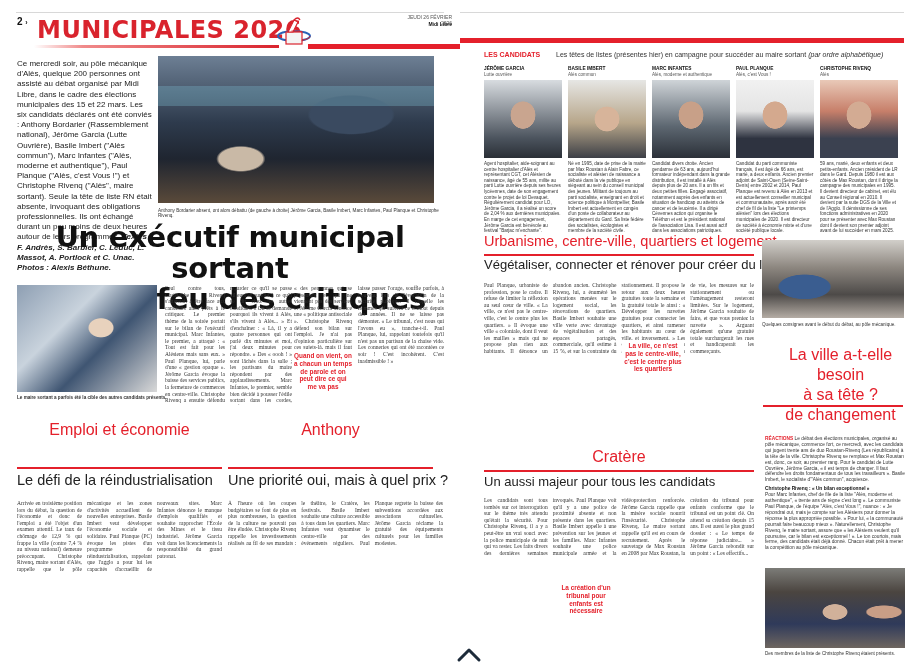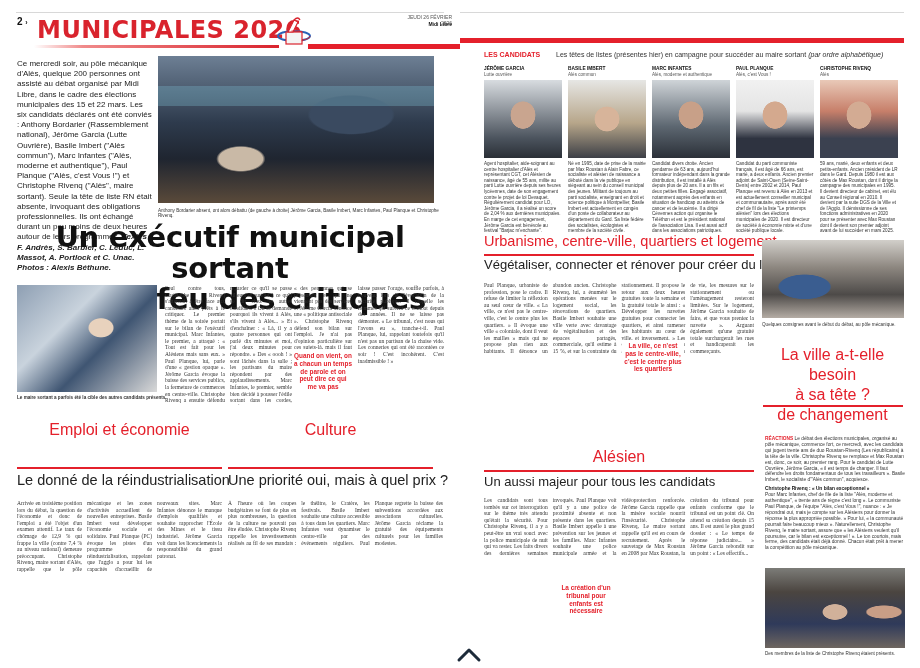--- a/index.html
+++ b/index.html
@@ -51,21 +51,21 @@
   
   .candidats-label { position: absolute; top: 51px; left: 24px; font-size: 7px; font-weight: 900; color: #e4202b; }
   .candidats-desc { position: absolute; top: 51px; left: 96px; font-size: 7px; color: #333; }
   .candidats-desc i { font-style: italic; }
   .cand { position: absolute; top: 66px; width: 78px; }
   .cand-name { font-size: 4.8px; font-weight: bold; color: #111; }
   .cand-party { font-size: 4.6px; color: #555; margin-top: 1px; }
   .cand-photo { width: 78px; height: 78px; margin-top: 3px; }
   .cand-bio { font-size: 4.6px; line-height: 5.6px; color: #333; margin-top: 3px; height: 82px; overflow: hidden; }
 
-  .big-question { position: absolute; top: 345px; left: 300px; width: 145px; text-align: center; color: #e4202b; font-size: 16px; line-height: 20px; }
+  .big-question { position: absolute; top: 345px; left: 308px; width: 145px; text-align: center; color: #e4202b; font-size: 16px; line-height: 20px; }
   .q-rule { position: absolute; top: 405px; left: 303px; width: 140px; height: 1.5px; background: #e4202b; }
   .reactions-title { position: absolute; top: 410px; left: 305px; font-size: 11px; line-height: 12px; color: #222; }
   .reactions-body { position: absolute; top: 436px; left: 305px; width: 140px; font-size: 4.8px; line-height: 5.9px; color: #333; }
   .reactions-body b.red { color: #e4202b; font-weight: 900; }
 
   .scroll-up { position: absolute; top: 645px; left: 455px; width: 28px; height: 18px; cursor: pointer; }
 </style>
 </head>
 <body>
 
@@ -107,24 +107,24 @@
   <div class="caption caption-mayor">Le maire sortant a parfois été la cible des autres candidats présents.</div>
 
   <div class="body-cols" style="top:285px;left:165px;width:60px;height:120px;">Seul contre tous, Christophe Rivenq s'attendait à être face aux candidats ainsi prêts à le critiquer. Le premier thème de la soirée portait sur le bilan de l'exécutif municipal. Marc Infantes, le premier, a attaqué : « Tout est fait pour les Alésiens mais sans eux. » Paul Planque, lui, parle d'une « gestion opaque ». Jérôme Garcia évoque la baisse des services publics, la fermeture de commerces en centre-ville. Christophe Rivenq a ensuite défendu son bilan... lui-même : « Je ne pensais pas parler autant... » Christophe Rivenq encaisse les coups de la critique visant l'exécutif municipal. Il invite alors à</div>
   <div class="body-cols" style="top:285px;left:230px;width:62px;height:120px;">regarder ce qu'il se passe ailleurs et surtout à ce qu'il se dit chez les autres candidats. « On se demande pourquoi ils vivent à Alès, s'ils vivent à Alès... » Et d'enchaîner : « Là, il y a quatre personnes qui ont parlé dix minutes et moi, j'ai deux minutes pour répondre. » Des « oooh ! » sont lâchés dans la salle ; les partisans du maire répondent par des applaudissements. Marc Infantes, le premier, semble bien décidé à pousser l'édile sortant dans les cordes, profitant de sa moindre réaction pour dégainer. « Je ne pensais pas que ça allait déjà dégénérer, s'amuse Basile Imbert. Quand on vient, on a chacun un temps de parole et on peut dire ce qui me un bilan qu'il juge positif, maîtrise ses sujets qu'il motive d'arguments et de données, refuse parfois de répondre à des attaques, mais ne s'interdit pas de pointer</div>
   <div class="quote-red" style="top:352px;left:294px;width:58px;">Quand on vient, on a chacun un temps de parole et on peut dire ce qui me va pas</div>
   <div class="body-cols" style="top:285px;left:294px;width:58px;height:64px;">« des personnes qui se présentent et qui ne viennent pas des services ». Jérôme Garcia dénonce une « politique antisociale ». Christophe Rivenq défend son bilan sur l'emploi. Je n'ai pas d'opinion particulière sur ces sujets-là, mais il faut reconnaître qu'Alès a avancé. Basile Imbert, lui, s'interroge sur la sincérité du débat... Jérôme Garcia relance le débat sur la pique lancée lors d'une mobilisation pour qu'Alès obtienne son tribunal pour enfants. « On vous a attendu pour manifester... » Christophe Rivenq prend sur lui,</div>
   <div class="body-cols" style="top:285px;left:358px;width:86px;height:120px;">laisse passer l'orage, souffle parfois, à nouveau lors de l'évocation de la sécurité publique. Il rappelle les hommes qui suivent ce combat depuis des années. Il ne se laisse pas démonter. « Le tribunal, c'est nous qui l'avons eu », tranche-t-il. Paul Planque, lui, rappelant toutefois qu'il n'est pas un partisan de la chaise vide. Les conneries qui ont été racontées ce soir ! C'est incohérent. C'est inadmissible ! »</div>
 
   <div class="subsection-title" style="top:421px;left:17px;width:205px;">Emploi et économie</div>
   <div class="subsection-rule" style="top:467px;left:17px;width:205px;"></div>
-  <div class="subsection-sub" style="top:472px;left:17px;">Le donné de la réindustrialisation</div>
+  <div class="subsection-sub" style="top:472px;left:17px;">Le défi de la réindustrialisation</div>
   <div class="body-cols" style="top:500px;left:17px;width:205px;height:168px;column-count:3;column-gap:5px;">Arrivée en troisième position lors du débat, la question de l'économie et donc de l'emploi a été l'objet d'un examen attentif. Le taux de chômage de 12,9 % qui frappe la ville (contre 7,4 % au niveau national) demeure préoccupant. Christophe Rivenq, maire sortant d'Alès, rappelle que le pôle mécanique et les zones d'activités accueillent de nouvelles entreprises. Basile Imbert veut développer l'économie sociale et solidaire. Paul Planque (PC) évoque les pistes d'un programme de réindustrialisation, rappelant que l'agglo a pour lui les capacités d'accueillir de nouveaux sites. Marc Infantes dénonce le manque d'emplois qualifiés et souhaite rapprocher l'École des Mines et le tissu industriel. Jérôme Garcia voit dans les licenciements la responsabilité du grand patronat.</div>
 
-  <div class="subsection-title" style="top:421px;left:228px;width:205px;">Culture</div>
+  <div class="subsection-title" style="top:421px;left:228px;width:205px;">Anthony</div>
   <div class="subsection-rule" style="top:467px;left:228px;width:205px;"></div>
   <div class="subsection-sub" style="top:472px;left:228px;">Une priorité oui, mais à quel prix ?</div>
   <div class="body-cols" style="top:500px;left:228px;width:215px;height:168px;column-count:3;column-gap:5px;">À l'heure où les coupes budgétaires se font de plus en plus nombreuses, la question de la culture ne pouvait pas être éludée. Christophe Rivenq rappelle les investissements réalisés au fil de ses mandats : le théâtre, le Cratère, les festivals. Basile Imbert souhaite une culture accessible à tous dans les quartiers. Marc Infantes veut dynamiser le centre-ville par des événements réguliers. Paul Planque regrette la baisse des subventions accordées aux associations culturelles. Jérôme Garcia réclame la gratuité des équipements culturels pour les familles modestes.</div>
 </div>
 
 <div class="page page-right">
   <div class="topline"></div>
   <div class="header-redline" style="top:38px;"></div>
 
   <div class="candidats-label">LES CANDIDATS</div>
@@ -181,21 +181,21 @@
   <div class="q-rule"></div>
   <div class="reactions-body">
     <b class="red">RÉACTIONS</b>
     <span>Le débat des élections municipales, organisé au pôle mécanique, commence fort, ce mercredi, avec les candidats qui jugent trente ans de duo Roustan-Rivenq (Les républicains) à la tête de la ville. Christophe Rivenq se remplace et Max Roustan est, donc, ce soir, au premier rang. Pour le candidat de Lutte Ouvrière, Jérôme Garcia, « il est temps de changer. Il faut défendre les droits fondamentaux de tous les travailleurs ». Basile Imbert, le socialiste d'"Alès commun", acquiesce.</span>
     <div style="font-weight:bold;color:#111;margin-top:3px;">Christophe Rivenq : « Un bilan exceptionnel »</div>
     <div>Pour Marc Infantes, chef de file de la liste "Alès, moderne et authentique", « trente ans de règne c'est long ». Le communiste Paul Planque, de l'équipe "Alès, c'est Vous !", nuance : « Je répondrai oui, mais je compte sur les Alésiens pour donner la réponse la plus appropriée possible. » Pour lui, « la communauté pourrait faire beaucoup mieux ». Naturellement, Christophe Rivenq, le maire sortant, assure que « les Alésiens veulent qu'il poursuive, car le bilan est exceptionnel ! ». Le ton courtois, mais ferme, des candidats était déjà donné. Chacun était prêt à mener la compétition au pôle mécanique.</div>
   </div>
   <div class="photo" style="top:568px;left:305px;width:140px;height:80px;background:radial-gradient(ellipse at 50% 55%, #d1b19a 0 12%, transparent 13%), radial-gradient(ellipse at 85% 55%, #c99e86 0 10%, transparent 11%), linear-gradient(#7c7c78,#4b4540 30%,#2f3a5a 70%,#6e6660);"></div>
   <div class="caption" style="top:651px;left:305px;width:145px;">Des membres de la liste de Christophe Rivenq étaient présents.</div>
 
-  <div class="subsection-title" style="top:448px;left:24px;width:270px;">Alésien</div>
+  <div class="subsection-title" style="top:448px;left:24px;width:270px;">Cratère</div>
   <div class="subsection-rule" style="top:470px;left:24px;width:270px;"></div>
   <div class="subsection-sub" style="top:474px;left:24px;font-size:13px;">Un aussi majeur pour tous les candidats</div>
   <div class="body-cols" style="top:497px;left:24px;width:270px;height:171px;column-count:4;column-gap:5px;">Les candidats sont tous tombés sur cet interrogation sur le thème très attendu qu'était la sécurité. Pour Christophe Rivenq, il a y a peut-être un vrai souci avec la police municipale de nuit qui va rester. Les faits divers des dernières semaines invoqués. Paul Planque voit qu'il y a une police de proximité absente et non présente dans les quartiers. Basile Imbert appelle à une prévention sur les jeunes et les familles. Marc Infantes souhaite une police municipale armée et la vidéoprotection renforcée. Jérôme Garcia rappelle que la misère sociale nourrit l'insécurité. Christophe Rivenq, Le maire sortant rappelle qu'il est en cours de recrutement. Après le sauvetage de Max Roustan en 2008 par Max Roustan, la création du tribunal pour enfants conforme que le tribunal est un point clé. On attend sa création depuis 15 ans. Il est aussi le plus grand dossier : « Le temps de réponse judiciaire... » Jérôme Garcia rebondit sur un point : « Les effectifs...</div>
   <div class="quote-red" style="top:582px;left:95px;width:62px;background:#fff;padding:2px;">La création d'un tribunal pour enfants est nécessaire</div>
 </div>
 
 <svg class="scroll-up" viewBox="0 0 28 18">
   <path d="M4 15 L14 5 L24 15" fill="none" stroke="#1d2b3a" stroke-width="3" stroke-linecap="round" stroke-linejoin="round"></path>
 </svg>
 

